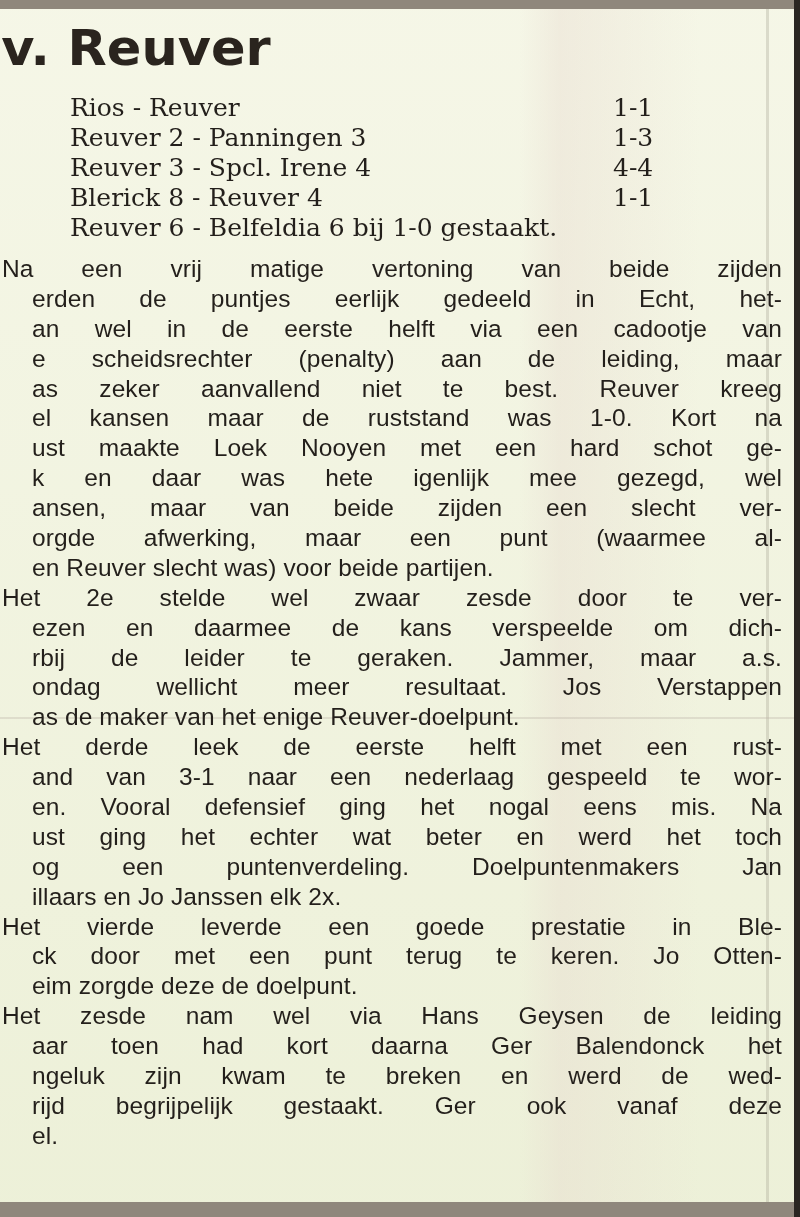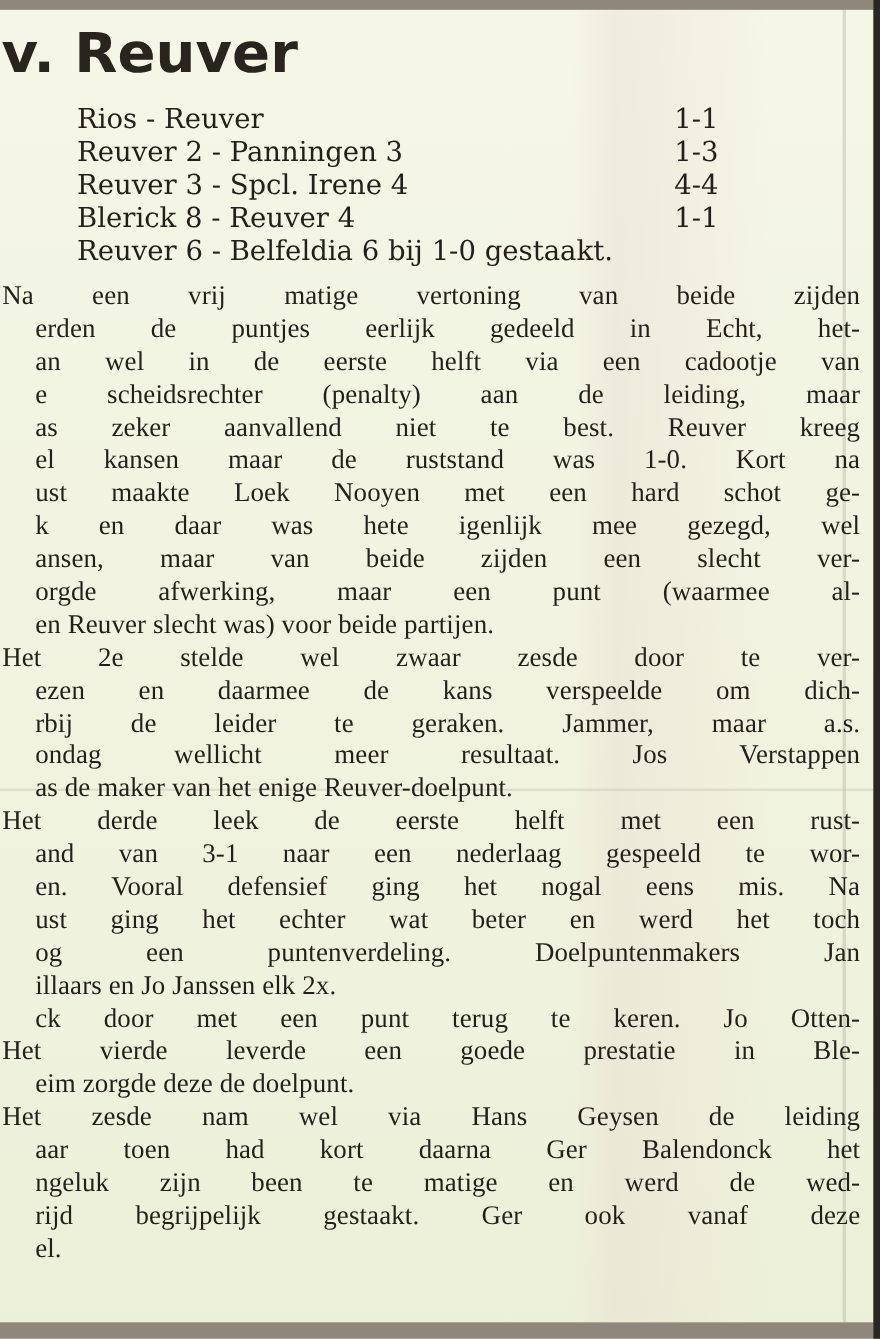--- a/index.html
+++ b/index.html
@@ -37,21 +37,21 @@
   }
   .results {
     position: absolute; left: 70px; top: 84px; width: 660px;
     font-family: "DejaVu Serif", serif; font-size: 25px; color: #231f1b;
   }
   .result-row { position: relative; height: 30px; line-height: 30px; white-space: nowrap; text-align: right; }
   .result-row .match { position: absolute; left: 0; }
   .result-row .score { position: absolute; left: 543px; }
   .body {
     position: absolute; left: 0; top: 245px; width: 782px;
-    font-family: Liberation Serif, serif; font-size: 24.5px; color: #231f1b;
+    font-family: Liberation Sans, sans-serif; font-size: 24.5px; color: #231f1b;
   }
   .line {
     height: 29.9px; line-height: 29.9px; white-space: nowrap;
     text-align: justify; text-align-last: justify;
     overflow: hidden;
     letter-spacing: 0.1px;
     padding-left: 32px;
   }
   .line.last { text-align-last: left; }
   .line.indent { padding-left: 2px; }
@@ -104,23 +104,23 @@
       <div class="line">ezen en daarmee de kans verspeelde om dich-</div>
       <div class="line">rbij de leider te geraken. Jammer, maar a.s.</div>
       <div class="line">ondag wellicht meer resultaat. Jos Verstappen</div>
       <div class="line last">as de maker van het enige Reuver-doelpunt.</div>
       <div class="line indent">Het derde leek de eerste helft met een rust-</div>
       <div class="line">and van 3-1 naar een nederlaag gespeeld te wor-</div>
       <div class="line">en. Vooral defensief ging het nogal eens mis. Na</div>
       <div class="line">ust ging het echter wat beter en werd het toch</div>
       <div class="line">og een puntenverdeling. Doelpuntenmakers Jan</div>
       <div class="line last">illaars en Jo Janssen elk 2x.</div>
+      <div class="line indent">Het vierde leverde een goede prestatie in Ble-</div>
       <div class="line">ck door met een punt terug te keren. Jo Otten-</div>
-      <div class="line indent">Het vierde leverde een goede prestatie in Ble-</div>
       <div class="line last">eim zorgde deze de doelpunt.</div>
       <div class="line indent">Het zesde nam wel via Hans Geysen de leiding</div>
       <div class="line">aar toen had kort daarna Ger Balendonck het</div>
-      <div class="line">ngeluk zijn been te matige en werd de wed-</div>
+      <div class="line">ngeluk zijn kwam te breken en werd de wed-</div>
       <div class="line">rijd begrijpelijk gestaakt. Ger ook vanaf deze</div>
       <div class="line last">el.</div>
     </div>
 </div>
 <div class="right-edge"></div>
 
 </body></html>

